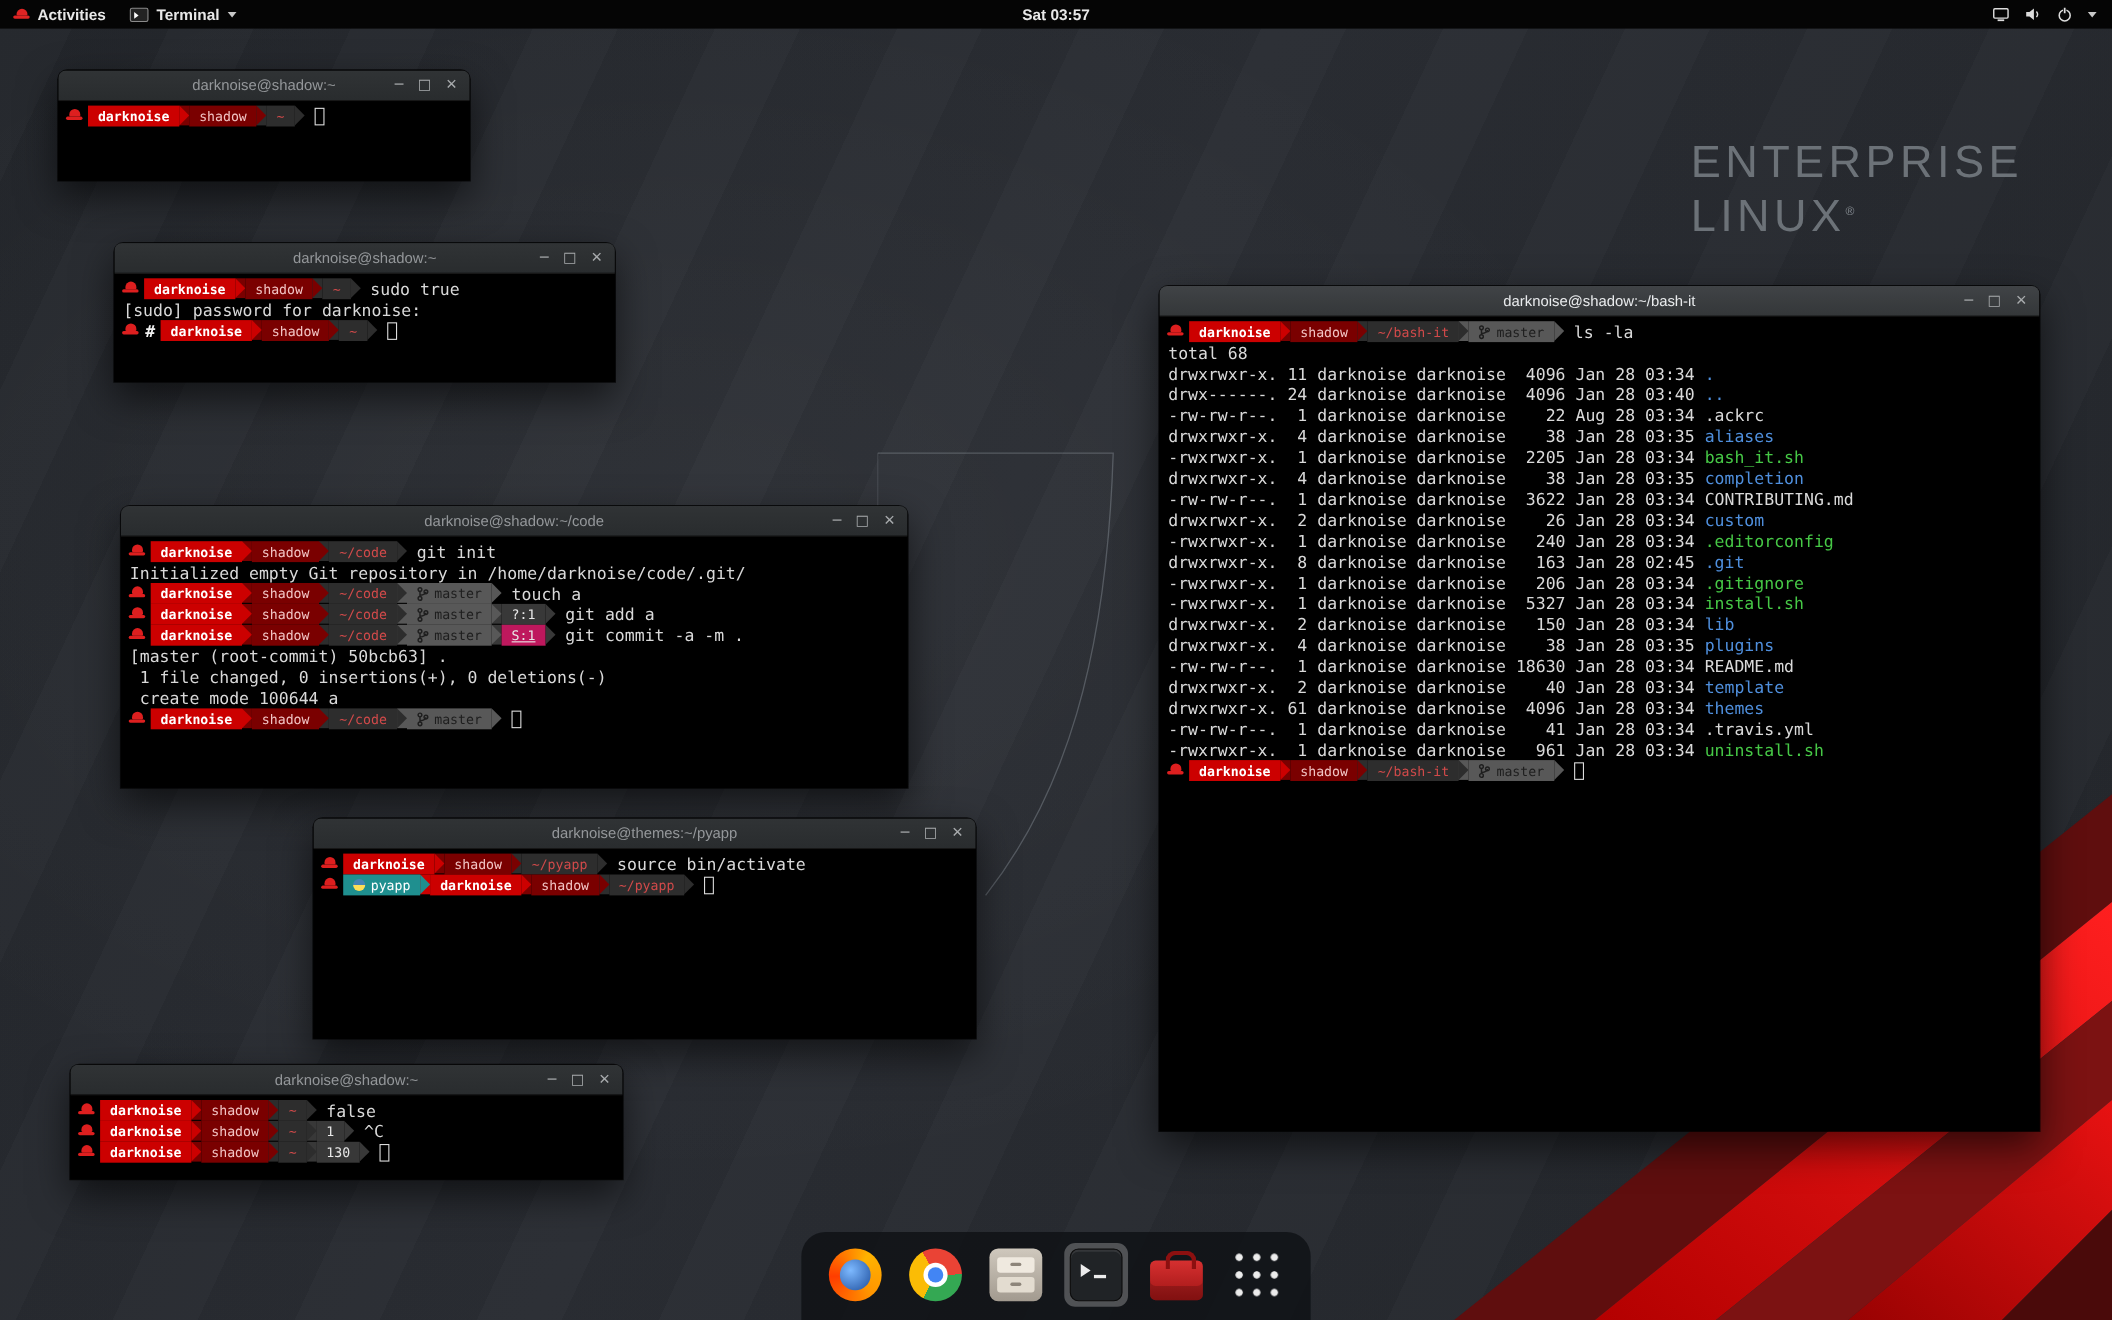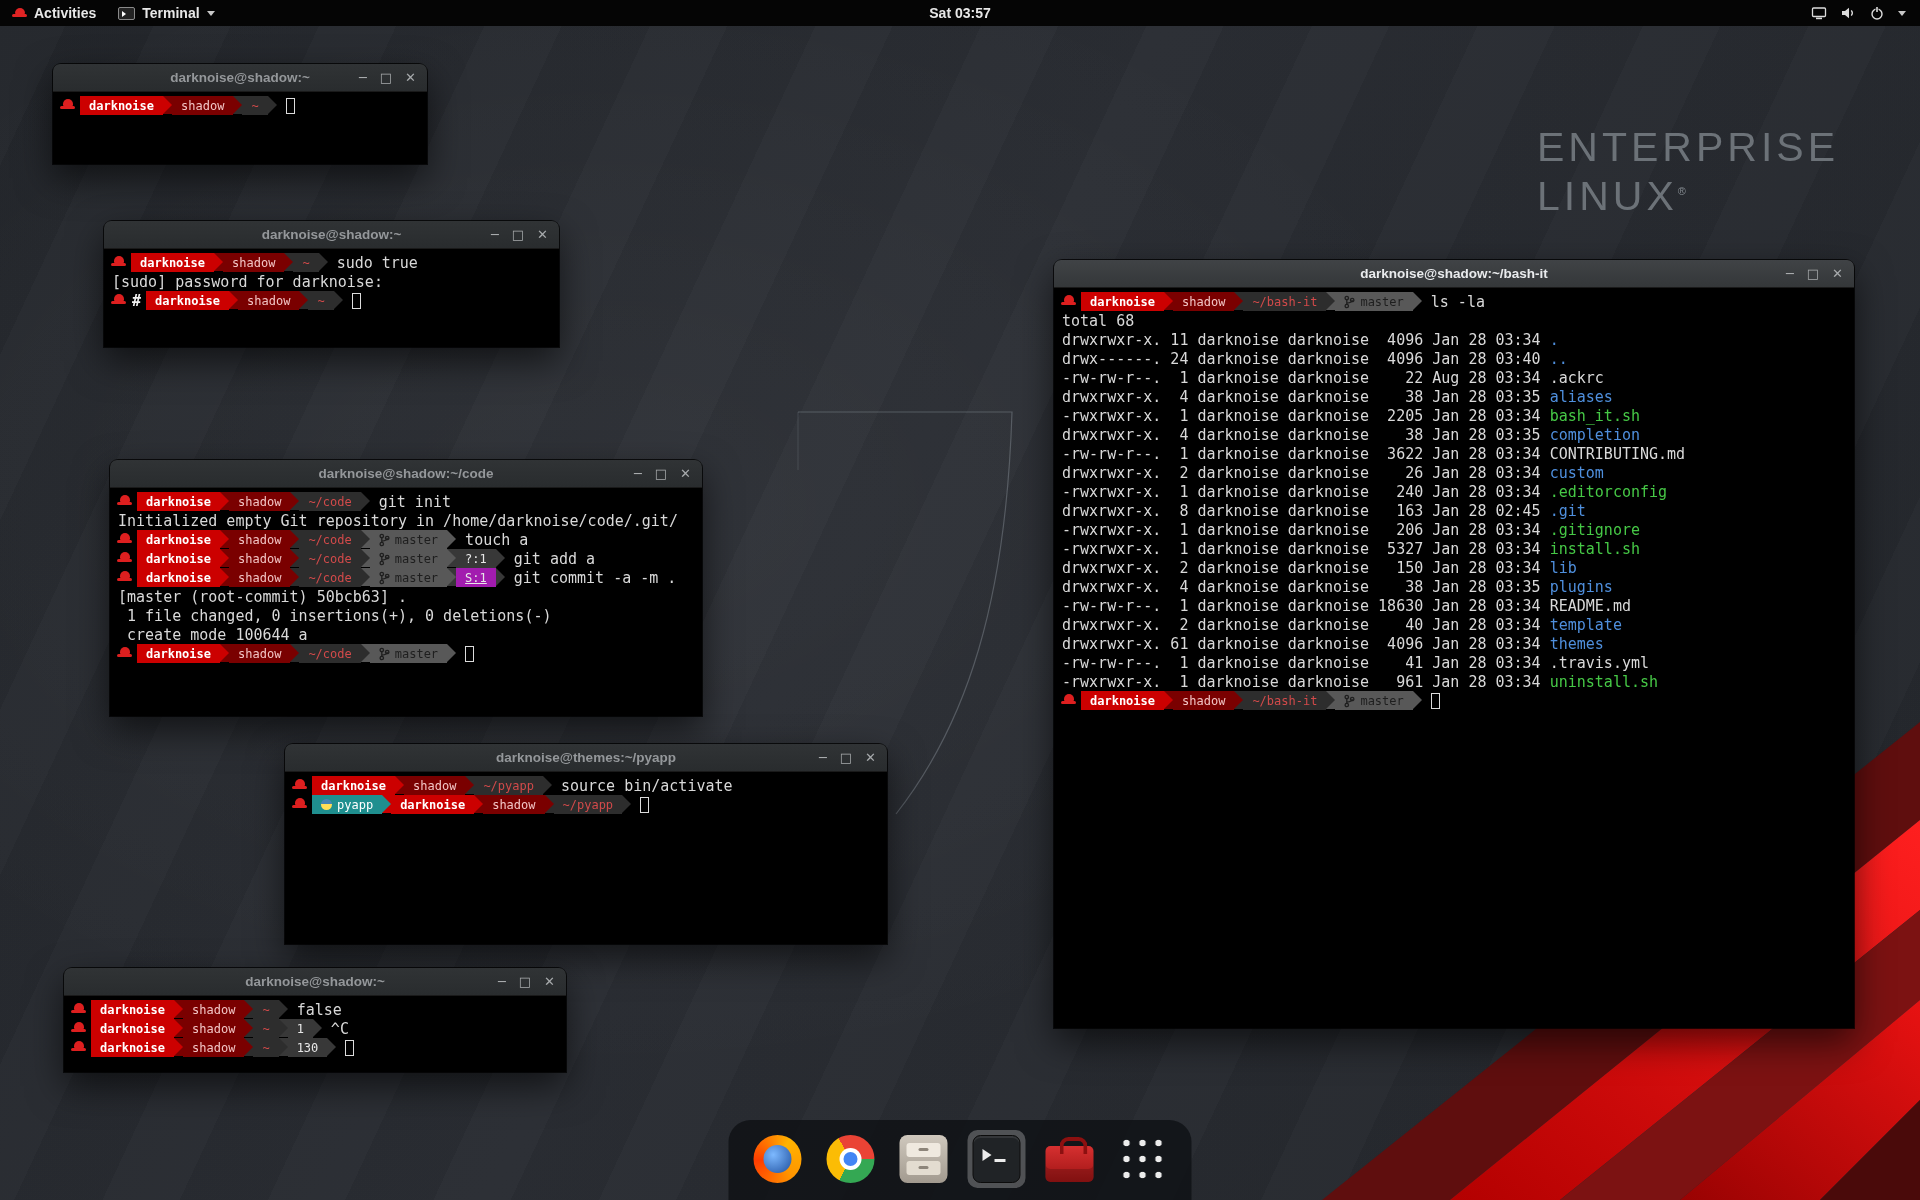--- a/index.html
+++ b/index.html
@@ -30,21 +30,21 @@
   .caret{width:0;height:0;border-left:4px solid transparent;border-right:4px solid transparent;border-top:5px solid #c8c8c8;display:inline-block}
   .clock{position:absolute;left:50%;transform:translateX(-50%);font-weight:700}
   .status-icons{margin-left:auto;display:flex;align-items:center;gap:13px;padding-right:14px;height:100%}
   .status-icons svg{display:block}
   
   .window{position:absolute;border-radius:8px 8px 0 0;z-index:10;display:flex;flex-direction:column;background:#000;
     box-shadow:0 14px 36px rgba(0,0,0,.6), 0 0 0 1px rgba(0,0,0,.75)}
   .titlebar{flex:0 0 28px;height:28px;border-radius:7px 7px 0 0;display:flex;align-items:center;justify-content:center;position:relative;
     background:linear-gradient(#303335,#292c2e);border-bottom:1px solid #1a1a1a}
   .window.focused .titlebar{background:linear-gradient(#404346,#343739)}
-  .titlebar .title{font-size:13.5px;font-weight:700;color:#94979a}
+  .titlebar .title{font-size:13.5px;font-weight:400;color:#94979a}
   .window.focused .titlebar .title{color:#e9ebed}
   .winbtns{position:absolute;right:11px;top:0;bottom:0;display:flex;align-items:center;gap:13px}
   .wbtn{color:#a8abad;font-size:13px;line-height:1;cursor:default;font-family:"DejaVu Sans",sans-serif}
   .termbody{flex:1;background:#000;padding:4px 2px 4px 0;overflow:hidden;
     font-family:"DejaVu Sans Mono",monospace;font-size:15px;color:#d9d9d9}
   .tline{display:flex;align-items:stretch;height:19px;white-space:pre}
   .seg{display:flex;align-items:center;padding:0 9px;font-size:12px}
   .seg-user{font-weight:700}
   .sep{width:0;height:0;border-top:9.5px solid transparent;border-bottom:9.5px solid transparent;border-left:9px solid transparent;flex:0 0 auto}
   .cmd{display:flex;align-items:center;padding-left:9px;color:#d9d9d9}
@@ -171,21 +171,21 @@
       <span class="wbtn">✕</span>
     </span>
   </div>
   <div class="termbody">
       <div class="tline"><span class="hat"></span><span class="seg seg-user" style="background: rgb(204, 0, 0); color: rgb(255, 255, 255);">darknoise</span><span class="sep" style="border-left-color: rgb(204, 0, 0); background: rgb(122, 0, 0);"></span><span class="seg seg-host" style="background: rgb(122, 0, 0); color: rgb(242, 196, 196);">shadow</span><span class="sep" style="border-left-color: rgb(122, 0, 0); background: rgb(45, 45, 45);"></span><span class="seg seg-path" style="background: rgb(45, 45, 45); color: rgb(210, 74, 74);">~</span><span class="sep" style="border-left-color: rgb(45, 45, 45);"></span><span class="cmd">sudo true</span></div>
       <div class="tline"><span class="out">[sudo] password for darknoise: </span></div>
       <div class="tline"><span class="hat"></span><span class="rootmark">#</span><span class="seg seg-user" style="background: rgb(204, 0, 0); color: rgb(255, 255, 255);">darknoise</span><span class="sep" style="border-left-color: rgb(204, 0, 0); background: rgb(122, 0, 0);"></span><span class="seg seg-host" style="background: rgb(122, 0, 0); color: rgb(242, 196, 196);">shadow</span><span class="sep" style="border-left-color: rgb(122, 0, 0); background: rgb(45, 45, 45);"></span><span class="seg seg-path" style="background: rgb(45, 45, 45); color: rgb(210, 74, 74);">~</span><span class="sep" style="border-left-color: rgb(45, 45, 45);"></span><span class="cursor"></span></div>
     </div>
 </div>
 
-<div class="window" style="left:110px;top:460px;width:592px;height:256px">
+<div class="window" style="left:110px;top:460px;width:715px;height:256px">
   <div class="titlebar">
     <span class="title">darknoise@shadow:~/code</span>
     <span class="winbtns">
       <span class="wbtn">─</span>
       <span class="wbtn">□</span>
       <span class="wbtn">✕</span>
     </span>
   </div>
   <div class="termbody">
       <div class="tline"><span class="hat"></span><span class="seg seg-user" style="background: rgb(204, 0, 0); color: rgb(255, 255, 255);">darknoise</span><span class="sep" style="border-left-color: rgb(204, 0, 0); background: rgb(122, 0, 0);"></span><span class="seg seg-host" style="background: rgb(122, 0, 0); color: rgb(242, 196, 196);">shadow</span><span class="sep" style="border-left-color: rgb(122, 0, 0); background: rgb(45, 45, 45);"></span><span class="seg seg-path" style="background: rgb(45, 45, 45); color: rgb(210, 74, 74);">~/code</span><span class="sep" style="border-left-color: rgb(45, 45, 45);"></span><span class="cmd">git init</span></div>
@@ -206,21 +206,21 @@
               <path d="M2.8 4.7v4.6M2.8 8.2c3.4-.4 5.4-1.2 5.4-3.2"></path>
             </g>
           </svg>master</span><span class="sep" style="border-left-color: rgb(88, 88, 88); background: rgb(56, 56, 56);"></span><span class="seg seg-status" style="background: rgb(56, 56, 56); color: rgb(232, 232, 232);">?:1</span><span class="sep" style="border-left-color: rgb(56, 56, 56);"></span><span class="cmd">git add a</span></div>
       <div class="tline"><span class="hat"></span><span class="seg seg-user" style="background: rgb(204, 0, 0); color: rgb(255, 255, 255);">darknoise</span><span class="sep" style="border-left-color: rgb(204, 0, 0); background: rgb(122, 0, 0);"></span><span class="seg seg-host" style="background: rgb(122, 0, 0); color: rgb(242, 196, 196);">shadow</span><span class="sep" style="border-left-color: rgb(122, 0, 0); background: rgb(45, 45, 45);"></span><span class="seg seg-path" style="background: rgb(45, 45, 45); color: rgb(210, 74, 74);">~/code</span><span class="sep" style="border-left-color: rgb(45, 45, 45); background: rgb(88, 88, 88);"></span><span class="seg seg-git" style="background: rgb(88, 88, 88); color: rgb(30, 30, 30);"><svg class="git-icon" width="11" height="14" viewBox="0 0 11 14">
             <g fill="none" stroke="#1e1e1e" stroke-width="1.3">
               <circle cx="2.8" cy="3" r="1.7"></circle>
               <circle cx="2.8" cy="11" r="1.7"></circle>
               <circle cx="8.2" cy="5" r="1.7"></circle>
               <path d="M2.8 4.7v4.6M2.8 8.2c3.4-.4 5.4-1.2 5.4-3.2"></path>
             </g>
-          </svg>master</span><span class="sep" style="border-left-color: rgb(88, 88, 88); background: rgb(56, 56, 56);"></span><span class="seg seg-status" style="background: #a21caf; color: rgb(232, 232, 232); text-decoration: underline;">S:1</span><span class="sep" style="border-left-color: rgb(56, 56, 56);"></span><span class="cmd">git commit -a -m .</span></div>
+          </svg>master</span><span class="sep" style="border-left-color: rgb(88, 88, 88); background: rgb(56, 56, 56);"></span><span class="seg seg-status" style="background: #be185d; color: rgb(232, 232, 232); text-decoration: underline;">S:1</span><span class="sep" style="border-left-color: rgb(56, 56, 56);"></span><span class="cmd">git commit -a -m .</span></div>
       <div class="tline"><span class="out">[master (root-commit) 50bcb63] .</span></div>
       <div class="tline"><span class="out"> 1 file changed, 0 insertions(+), 0 deletions(-)</span></div>
       <div class="tline"><span class="out"> create mode 100644 a</span></div>
       <div class="tline"><span class="hat"></span><span class="seg seg-user" style="background: rgb(204, 0, 0); color: rgb(255, 255, 255);">darknoise</span><span class="sep" style="border-left-color: rgb(204, 0, 0); background: rgb(122, 0, 0);"></span><span class="seg seg-host" style="background: rgb(122, 0, 0); color: rgb(242, 196, 196);">shadow</span><span class="sep" style="border-left-color: rgb(122, 0, 0); background: rgb(45, 45, 45);"></span><span class="seg seg-path" style="background: rgb(45, 45, 45); color: rgb(210, 74, 74);">~/code</span><span class="sep" style="border-left-color: rgb(45, 45, 45); background: rgb(88, 88, 88);"></span><span class="seg seg-git" style="background: rgb(88, 88, 88); color: rgb(30, 30, 30);"><svg class="git-icon" width="11" height="14" viewBox="0 0 11 14">
             <g fill="none" stroke="#1e1e1e" stroke-width="1.3">
               <circle cx="2.8" cy="3" r="1.7"></circle>
               <circle cx="2.8" cy="11" r="1.7"></circle>
               <circle cx="8.2" cy="5" r="1.7"></circle>
               <path d="M2.8 4.7v4.6M2.8 8.2c3.4-.4 5.4-1.2 5.4-3.2"></path>
             </g>

